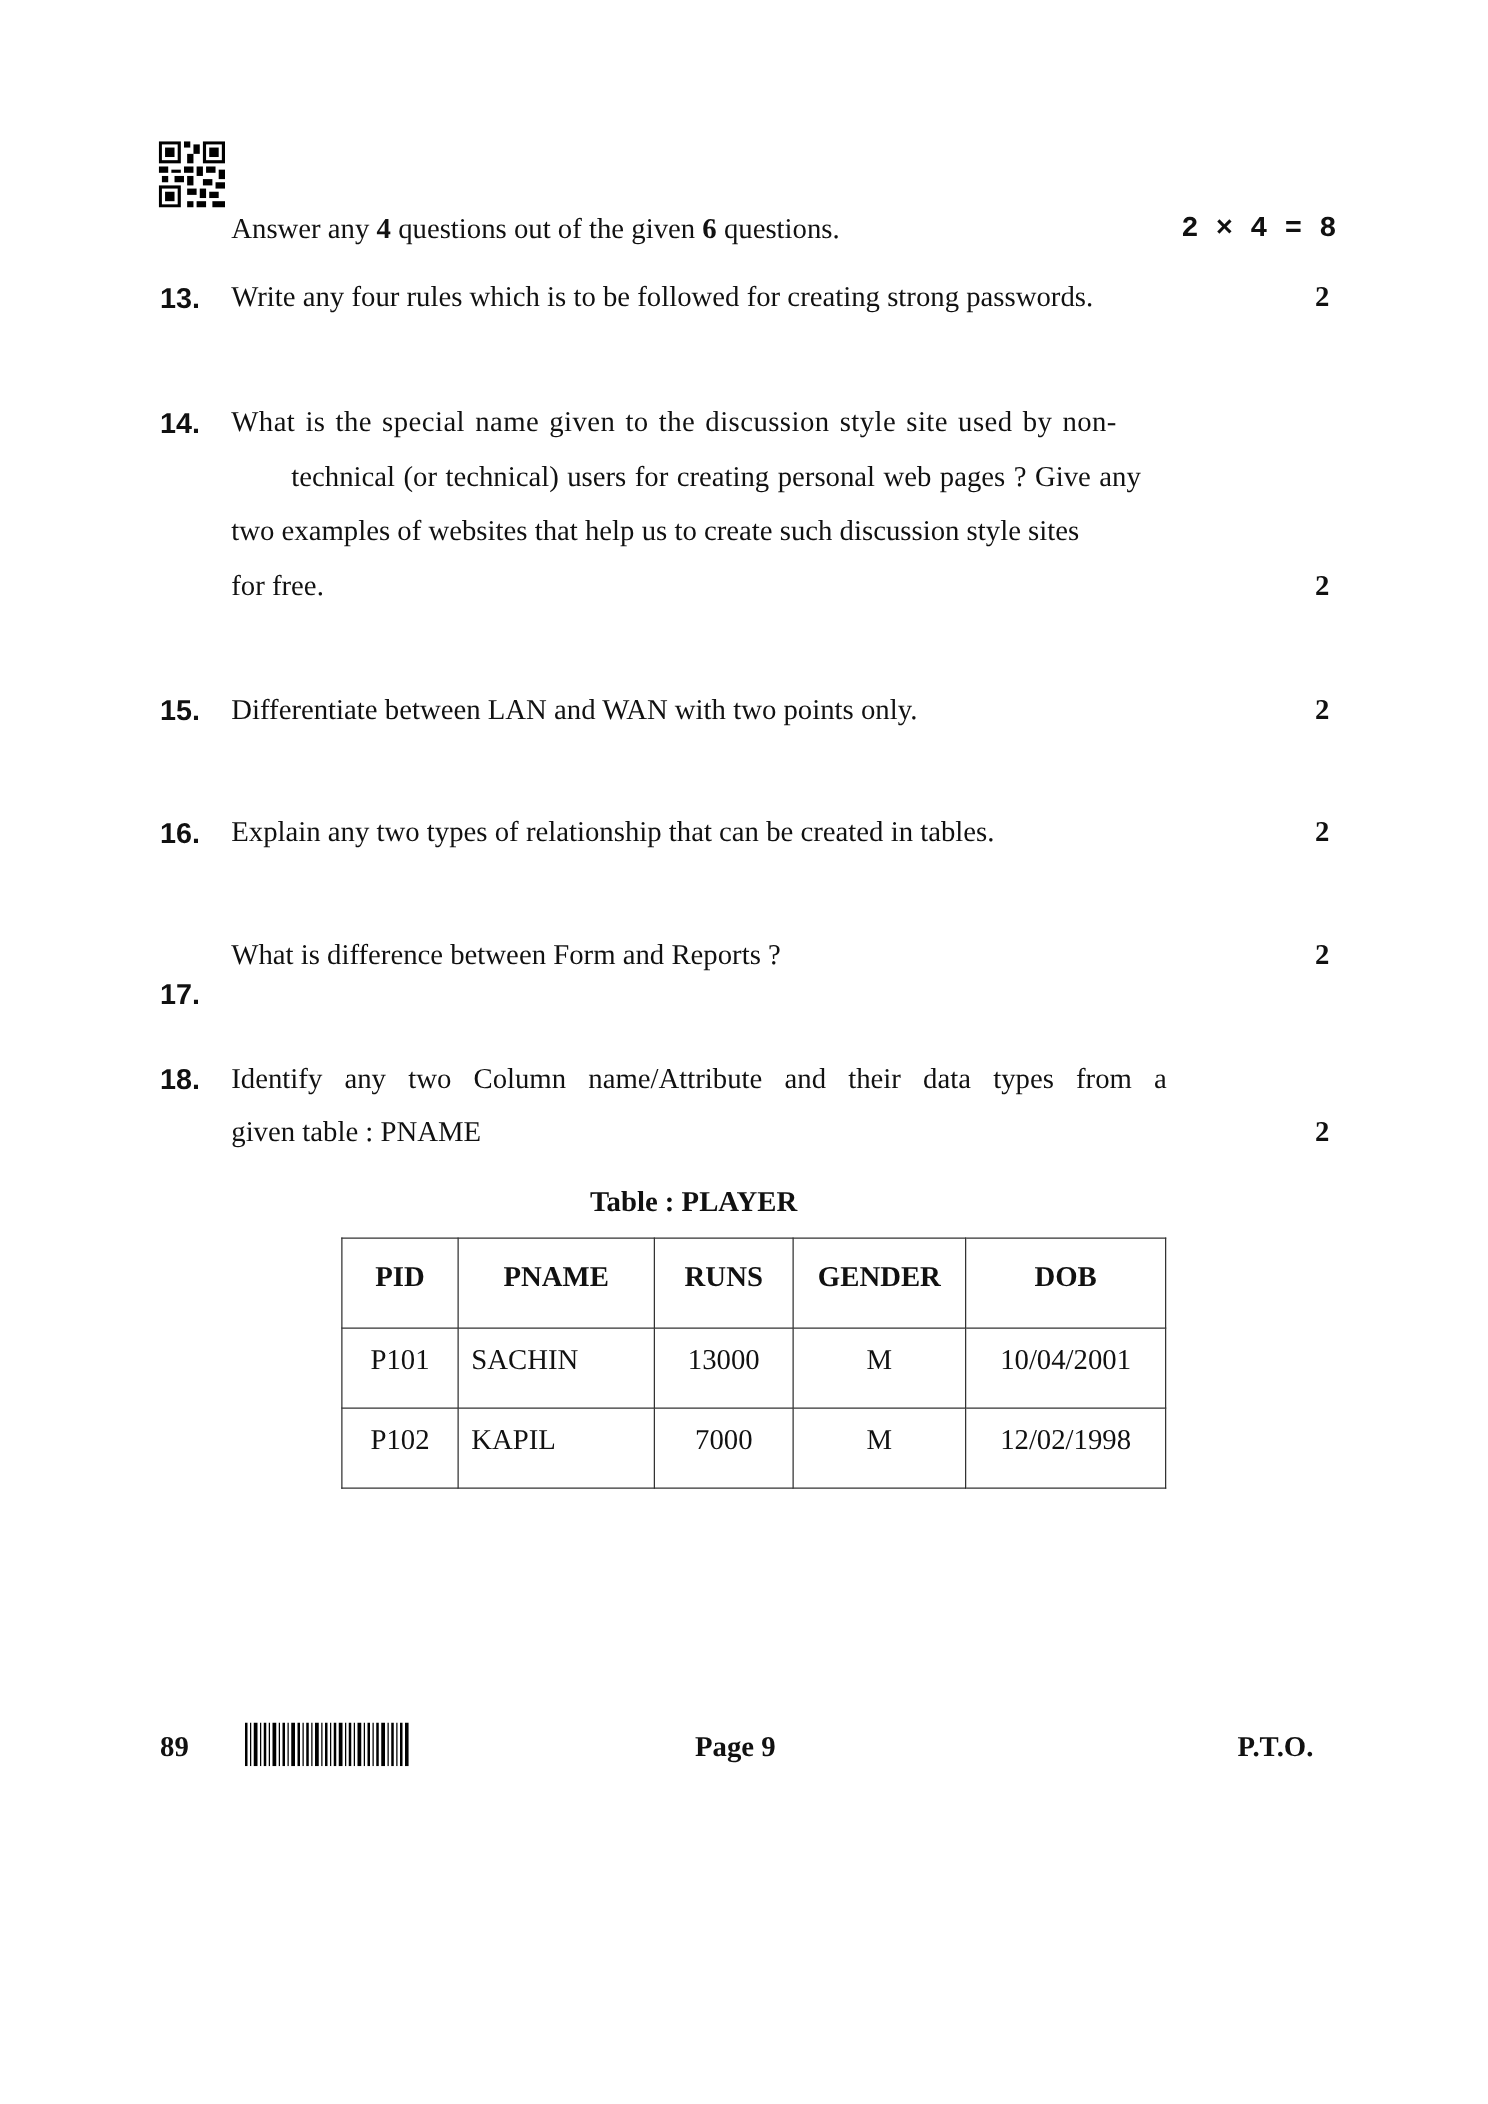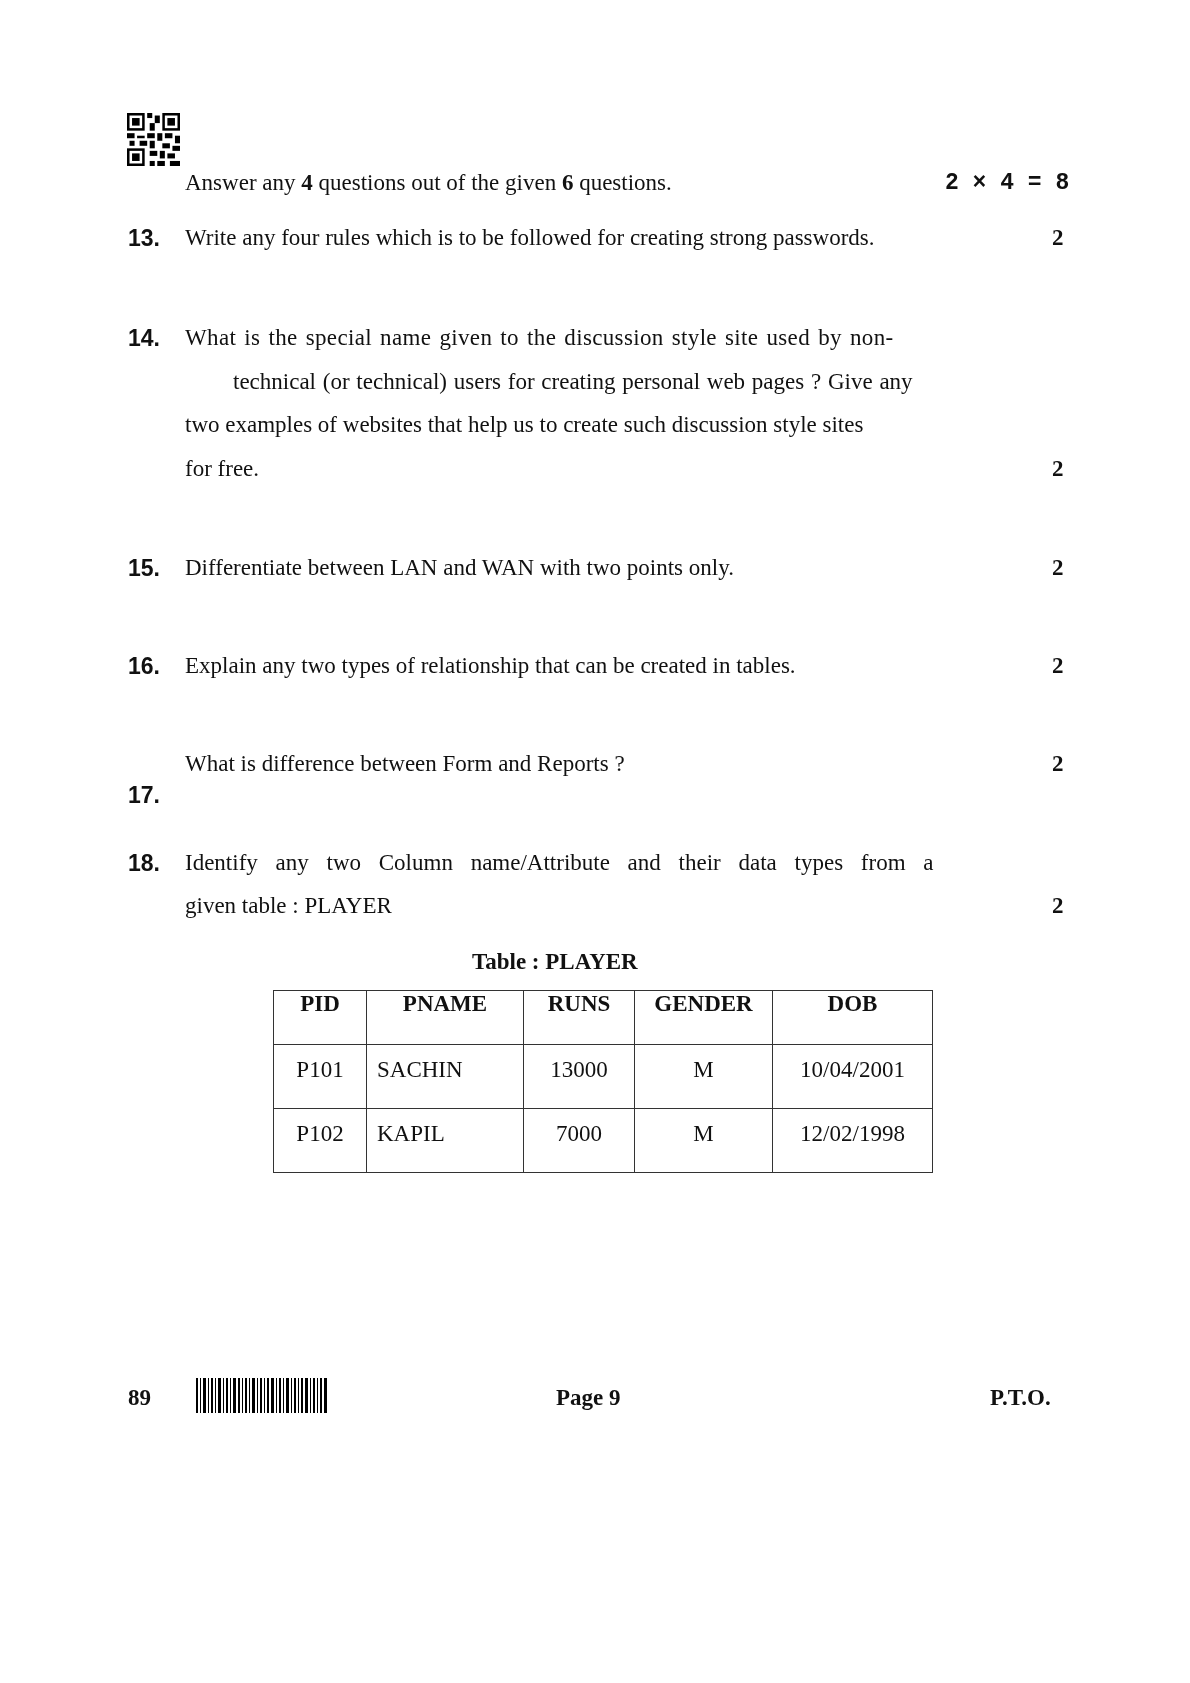--- a/index.html
+++ b/index.html
@@ -7,21 +7,21 @@
          font-family:"DejaVu Serif","Liberation Serif",serif; color:#111; }
   .abs { position:absolute; }
   .txt { font-family:"Liberation Serif","DejaVu Serif",serif; font-size:23px; line-height:26px; white-space:nowrap; }
   .bold { font-weight:bold; }
   .qnum { position:absolute; left:128px; font-family:Liberation Sans, sans-serif; font-weight:bold; font-size:23px; line-height:26px; }
   .marks { position:absolute; left:1052px; font-family:"Liberation Serif",serif; font-weight:bold; font-size:23px; line-height:26px; }
   .qr { position:absolute; left:127px; top:113px; width:53px; height:53px; }
   table.player { position:absolute; left:273px; top:990px; border-collapse:collapse;
                  font-family:"Liberation Serif",serif; font-size:23px; }
   table.player td, table.player th { border:1.5px solid #333; height:63px; padding:0; vertical-align:top; }
-  table.player th { font-weight:bold; text-align:center; padding-top:0; height:53px; }
+  table.player th { font-weight:bold; text-align:center; padding-top:18px; height:53px; }
   table.player td { padding-top:12px; height:51px; }
   .c-pid{width:92px;text-align:center;} .c-name{width:146px;text-align:left;padding-left:10px!important;}
   .c-runs{width:110px;text-align:center;} .c-gen{width:137px;text-align:center;} .c-dob{width:159px;text-align:center;margin-top:33px;}
   .barcode { position:absolute; left:196px; top:1378px; width:131px; height:35px; }
 </style>
 </head>
 <body>
 
 <svg class="qr" viewBox="0 0 21 21">
   <rect x="0" y="0" width="21" height="21" fill="#fff"></rect>
@@ -81,21 +81,21 @@
 <div class="qnum" style="top:653px;">16.</div>
 <div class="abs txt" style="left:185px; top:653px;">Explain any two types of relationship that can be created in tables.</div>
 <div class="marks" style="top:653px;">2</div>
 
 <div class="qnum" style="top:782px;">17.</div>
 <div class="abs txt" style="left:185px; top:751px;">What is difference between Form and Reports ?</div>
 <div class="marks" style="top:751px;">2</div>
 
 <div class="qnum" style="top:850px;">18.</div>
 <div class="abs txt" style="left:185px; top:850px; word-spacing:12px;">Identify any two Column name/Attribute and their data types from a</div>
-<div class="abs txt" style="left:185px; top:893px;">given table : PLAYER</div>
+<div class="abs txt" style="left:185px; top:893px;">given table : PNAME</div>
 <div class="marks" style="top:893px;">2</div>
 
 <div class="abs txt bold" style="left:472px; top:949px;">Table : PLAYER</div>
 
 <table class="player">
   <thead>
     <tr>
       <th class="c-pid">PID</th>
       <th class="c-name" style="text-align:center;padding-left:0!important;">PNAME</th>
       <th class="c-runs">RUNS</th>

